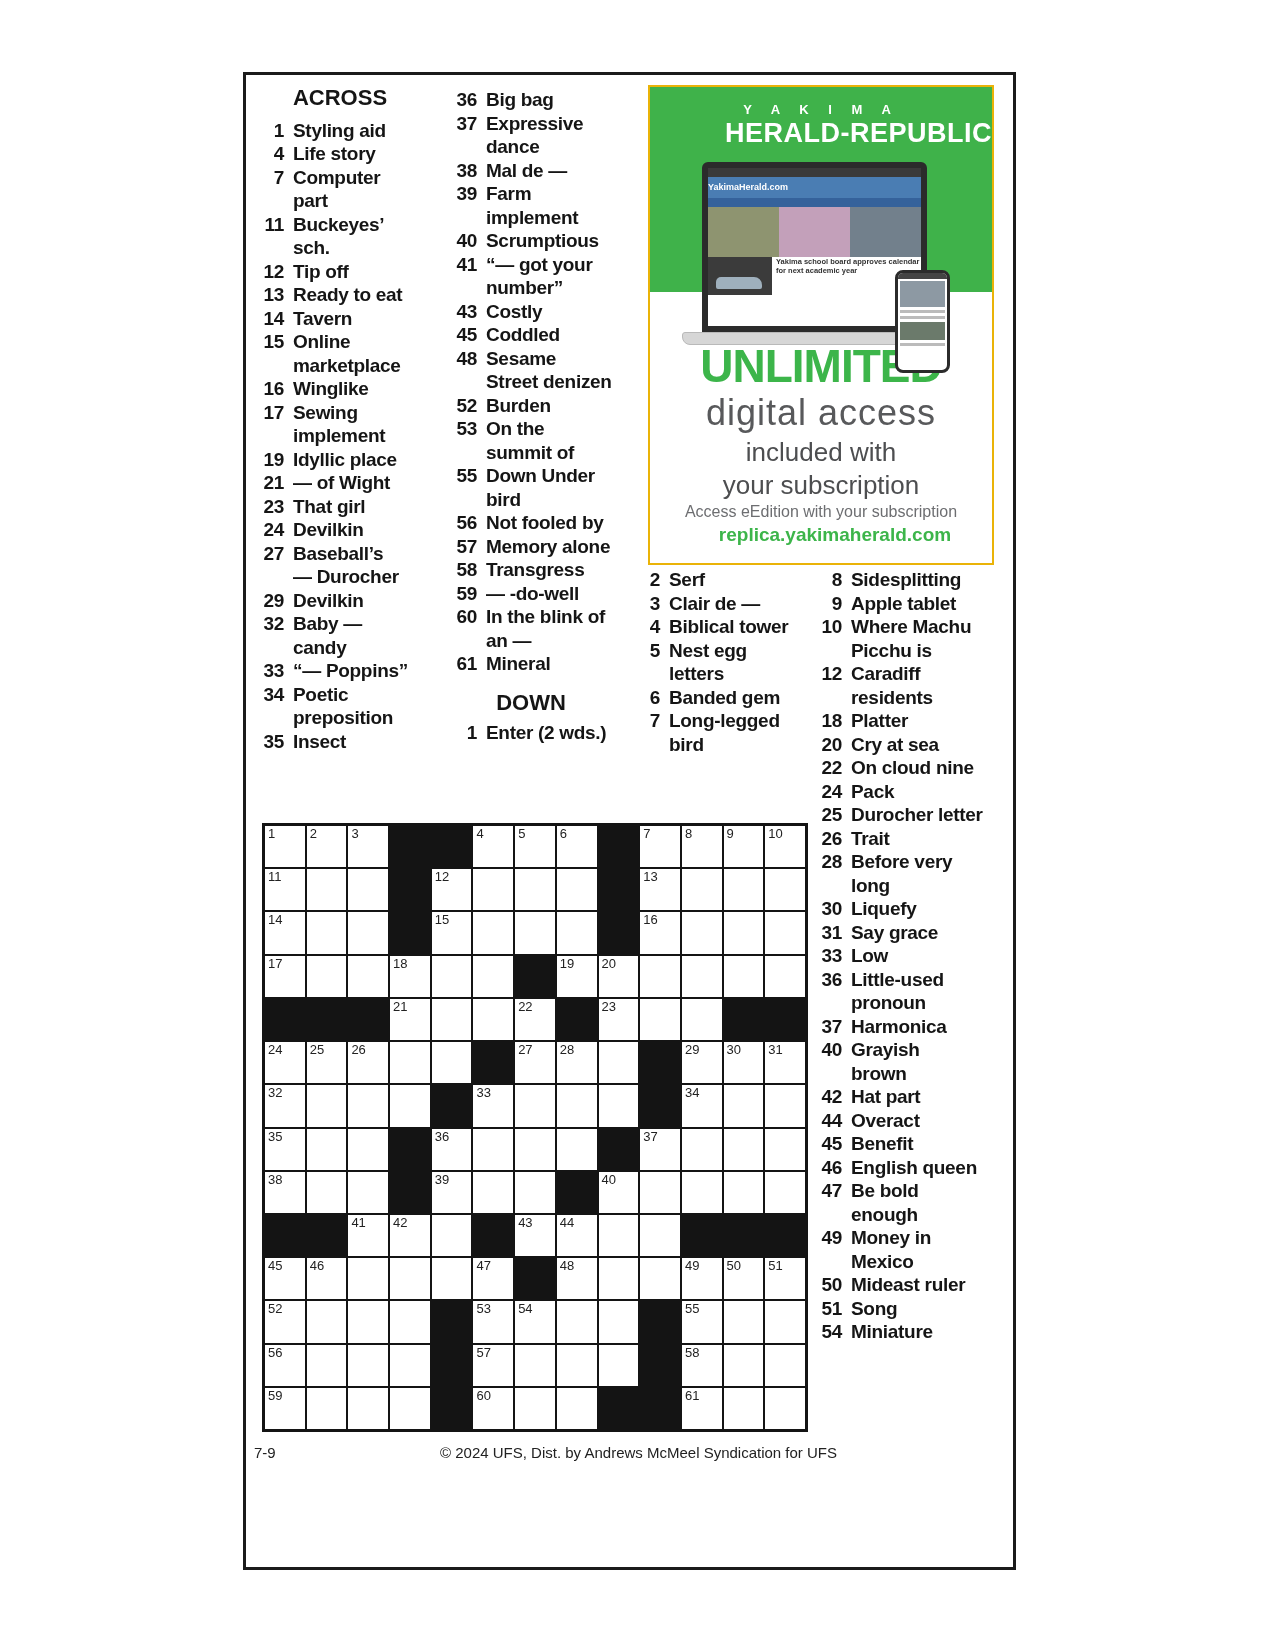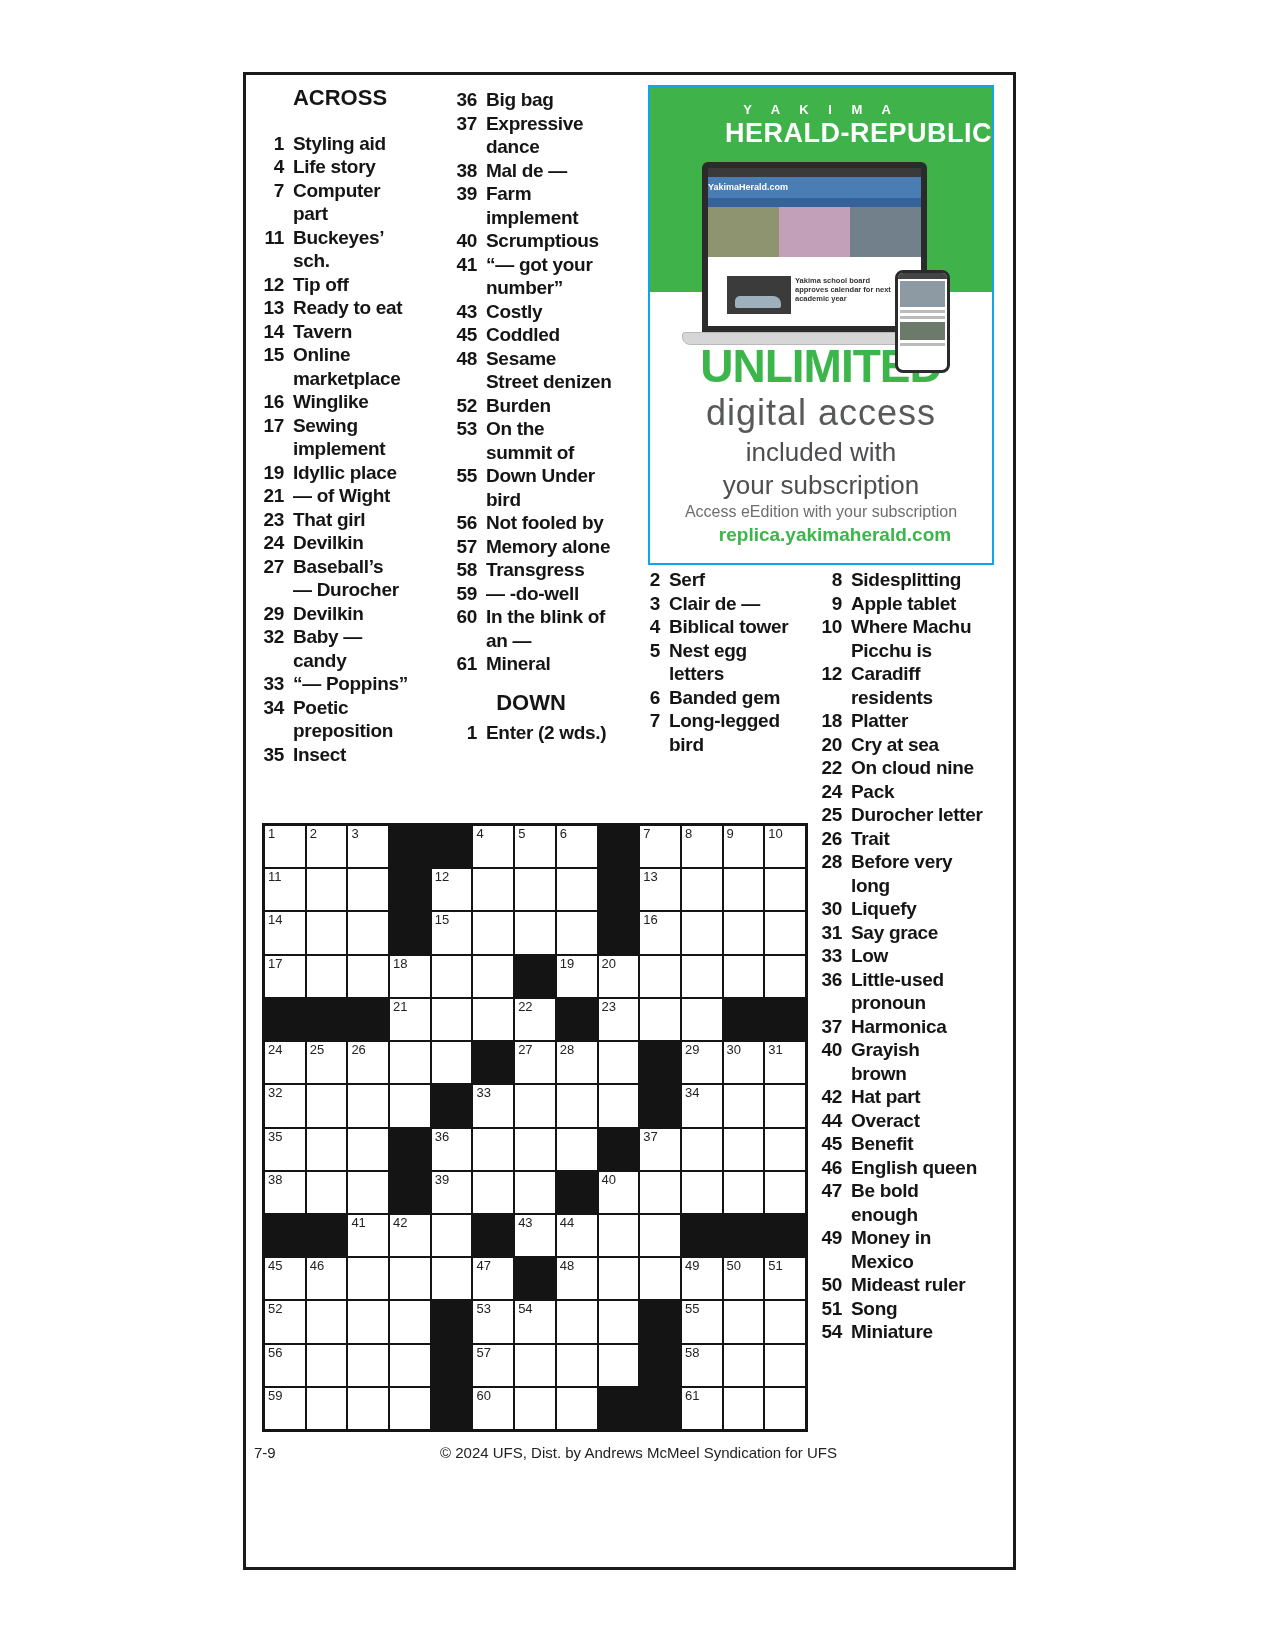--- a/index.html
+++ b/index.html
@@ -18,41 +18,41 @@
   .col-b{left:443px;top:88px;width:186px;}
   .col-b .cn{width:34px;}
   .col-b .ct{width:138px;}
   .col-c{left:634px;top:568px;width:172px;}
   .col-c .cn{width:26px;}
   .col-c .ct{width:130px;}
   .col-d{left:812px;top:568px;width:178px;}
   .col-d .cn{width:30px;}
   .col-d .ct{width:132px;}
   .list-title{font-size:22px;letter-spacing:0;text-align:center;}
-  .across-title{width:176px;margin-bottom:22px;}
+  .across-title{width:176px;margin-bottom:9px;}
   .down-title{width:176px;margin-top:15px;margin-bottom:7px;}
 
   
-  .ad{position:absolute;left:648px;top:85px;width:342px;height:476px;border:2px solid #0ea5e9;background:#fff;overflow:hidden;}
+  .ad{position:absolute;left:648px;top:85px;width:342px;height:476px;border:2px solid #eab308;background:#fff;overflow:hidden;}
   .ad-green{position:absolute;left:0;top:0;width:100%;height:205px;background:#3fb24a;}
   .ad-yakima{position:absolute;left:0;top:15px;width:100%;text-align:center;color:#fff;
              font-size:13px;font-weight:bold;letter-spacing:8px;}
   .ad-brand{position:absolute;left:0;top:31px;width:100%;text-align:right;color:#fff;
             font-size:27px;font-weight:bold;letter-spacing:0.5px;}
   .laptop-screen{position:absolute;left:52px;top:75px;width:225px;height:170px;background:#fff;
                  border:6px solid #2b2b2b;border-radius:6px 6px 0 0;box-sizing:border-box;overflow:hidden;}
   .ls-chrome{height:9px;background:#3a3a3a;}
   .ls-mast{height:21px;background:#4a7db3;color:#fff;font-weight:bold;font-size:9px;line-height:21px;padding-left:0;}
   .ls-nav{height:9px;background:#35629b;}
   .ls-photos{display:flex;height:50px;}
   .ls-photos div{flex:1;}
   .ph1{background:#8e9470;}
   .ph2{background:#c3a0ba;}
   .ph3{background:#72808c;}
-  .ls-bottom{display:flex;padding:19px;}
+  .ls-bottom{display:flex;padding:0;}
   .ls-adblock{width:64px;height:38px;background:#3b3b3b;position:relative;flex:none;margin-right:4px;}
   .ls-car{position:absolute;left:8px;bottom:6px;width:46px;height:12px;background:#9fb0bd;border-radius:5px 8px 2px 2px;}
   .ls-headline{font-size:7.5px;line-height:9px;color:#333;font-weight:bold;}
   .laptop-base{position:absolute;left:32px;top:245px;width:265px;height:13px;background:#d6d6d6;
                border-radius:3px 3px 8px 8px;border:1px solid #b9b9b9;box-sizing:border-box;}
   .phone{position:absolute;left:245px;top:183px;width:55px;height:103px;background:#fff;border:3px solid #2b2b2b;
          border-radius:8px;box-sizing:border-box;overflow:hidden;z-index:3;}
   .phone .p-bar{height:6px;background:#444;}
   .phone .p-photo{height:26px;background:#8d99a3;margin:2px;}
   .phone .p-line{height:3px;background:#bbb;margin:3px 2px;}

